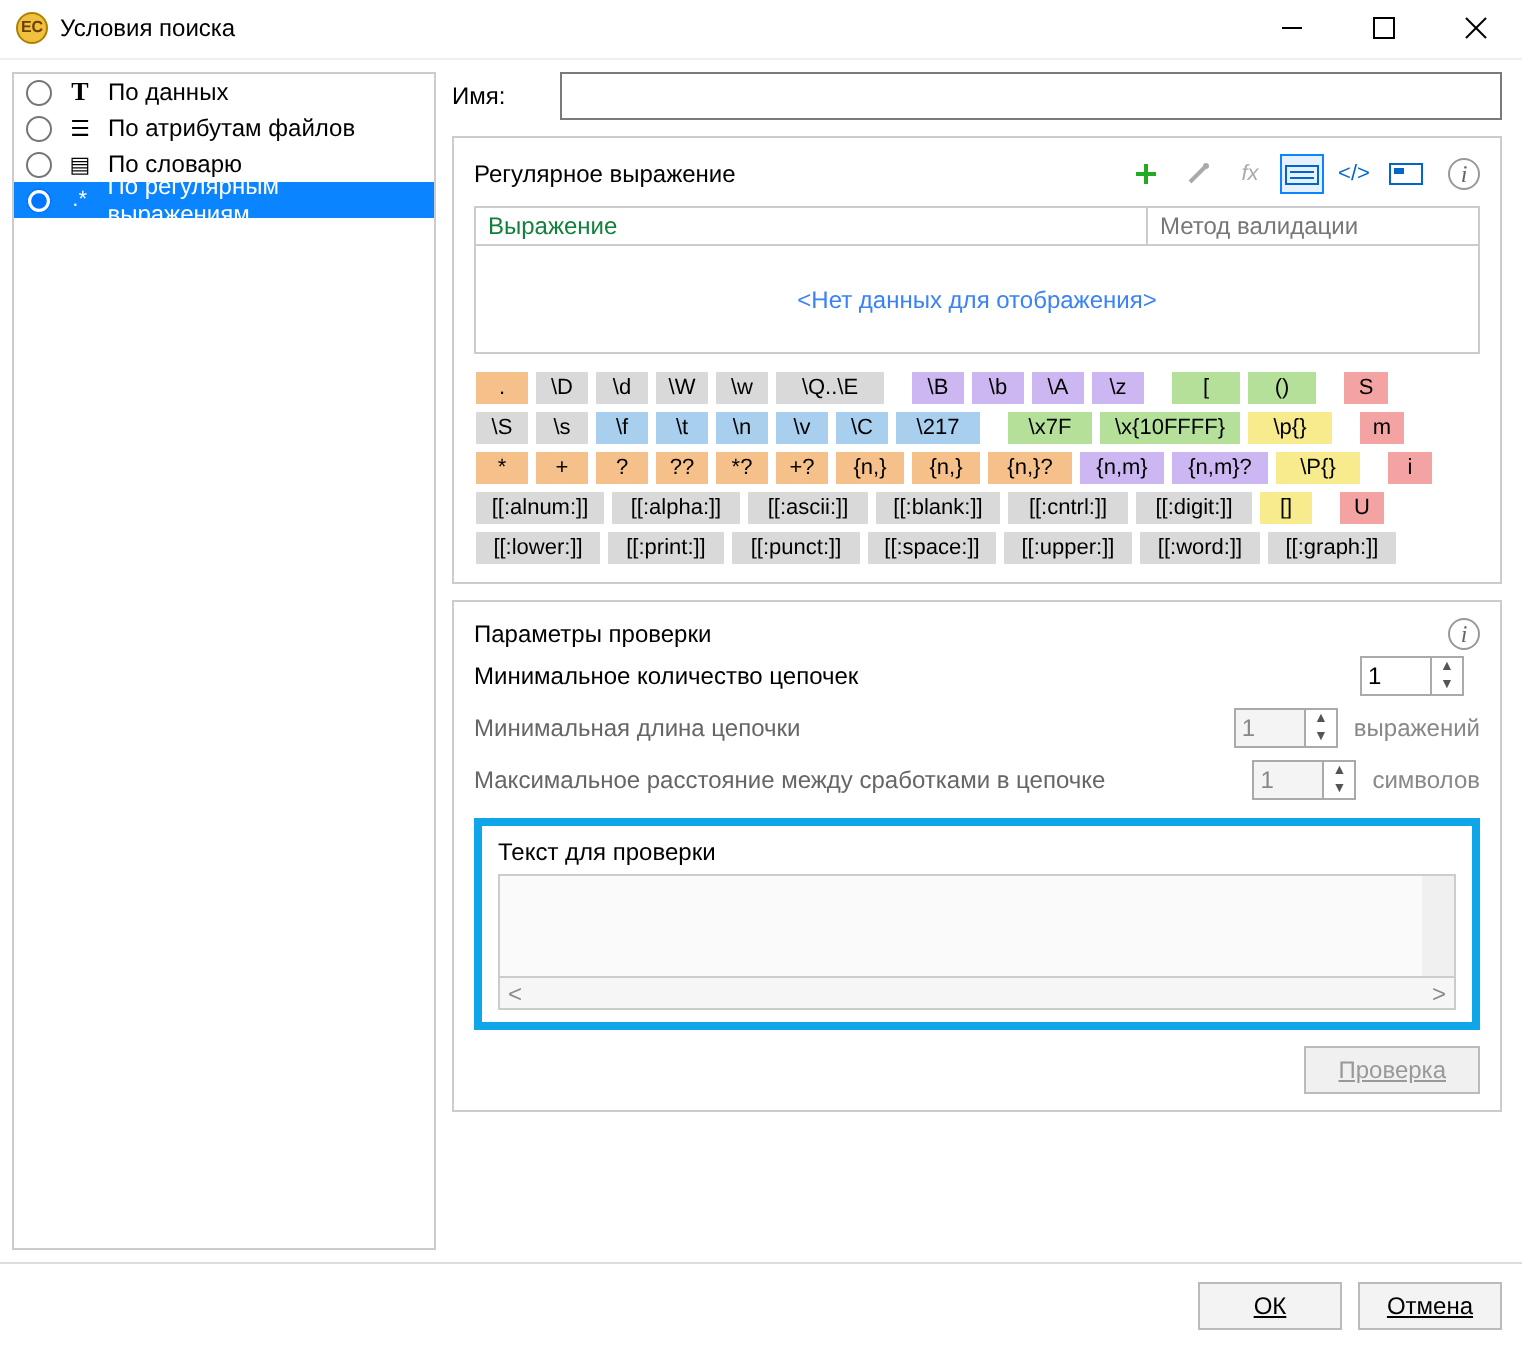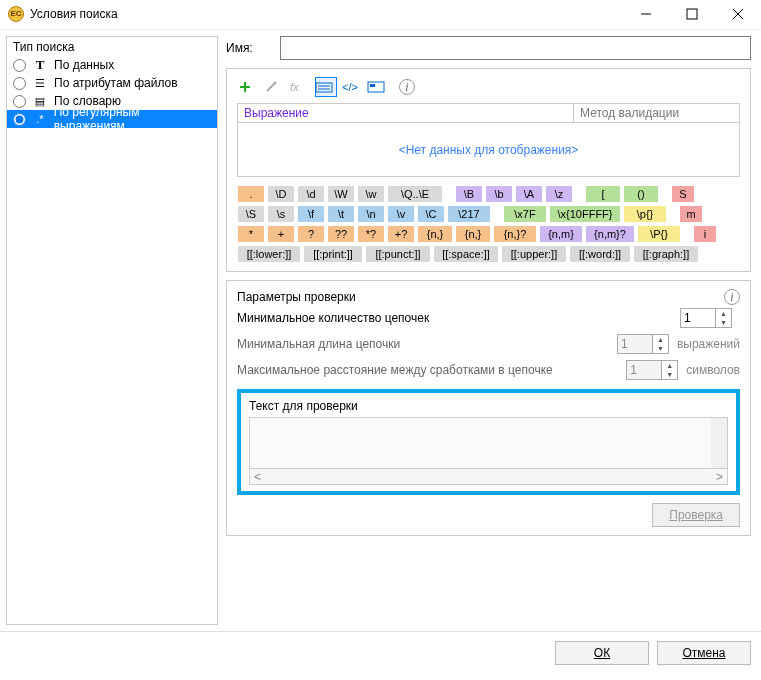--- a/index.html
+++ b/index.html
@@ -18,26 +18,26 @@
   .side-item.selected { background:#0a84ff; color:#fff; }
   .side-icon { width:16px; display:inline-flex; justify-content:center; }
   .main { flex:1; padding:6px 10px 6px 4px; display:flex; flex-direction:column; gap:8px; }
   .row-name { display:flex; align-items:center; gap:10px; }
   .row-name label { width:44px; }
   .row-name input { flex:1; height:24px; border:1px solid #7a7a7a; padding:2px 4px; }
   .panel { border:1px solid #ccc; padding:8px 10px; }
   .panel-head { display:flex; align-items:center; }
   .panel-head .ptitle { flex:1; }
   .tool-btns { display:flex; gap:4px; align-items:center; }
-  .tool-btn { width:22px; height:20px; display:flex; align-items:center; border:1px solid transparent; }
+  .tool-btn { width:22px; height:20px; display:flex; align-items:center; justify-content:center; border:1px solid transparent; }
   .tool-btn.active { border:1px solid #0a84ff; background:#e6f0ff; }
   .info-icon { margin-left:10px; color:#666; border:1px solid #999; border-radius:50%; width:16px; height:16px; display:flex; align-items:center; justify-content:center; font-family:Georgia,serif; font-style:italic; }
   .expr-grid { border:1px solid #ccc; margin-top:6px; height:74px; display:flex; flex-direction:column; }
   .expr-head { display:flex; border-bottom:1px solid #ccc; background:#fff; }
-  .expr-head .colA { width:336px; padding:2px 6px; color:#6d28d9; border-right:1px solid #ccc;}
+  .expr-head .colA { width:336px; padding:2px 6px; color:#15803d; border-right:1px solid #ccc;}
   .expr-head .colB { flex:1; padding:2px 6px; color:#777;}
   .expr-empty { flex:1; display:flex; align-items:center; justify-content:center; color:#3b82f6;}
   .tokens { margin-top:8px; display:flex; flex-direction:column; gap:2px; }
   .trow { display:flex; gap:2px; }
   .tok { height:18px; line-height:17px; text-align:center; border:1px solid #fff; font-size:11px; }
   .c-or{background:#f5c08a} .c-gy{background:#d9d9d9} .c-pu{background:#cdb7f2} .c-gr{background:#b4e09a} .c-ye{background:#f7eb8e} .c-rd{background:#f4a3a3}
   .c-bl{background:#a8d0ee}
   .params .prow { display:flex; align-items:center; height:26px; }
   .params .plabel { flex:1; color:#666;}
   .params .plabel.active { color:#000; }
@@ -49,21 +49,21 @@
   .punit { margin-left:8px; color:#222;}
   .punit.dis{color:#888;}
   .test-area { border:4px solid #0ea5e9; padding:6px 8px; margin-top:6px; }
   .test-box { border:1px solid #ccc; height:52px; margin-top:4px; position:relative; background:#fafafa;}
   .test-box .scrollbar-v { position:absolute; right:0; top:0; width:16px; height:100%; background:#f0f0f0;}
   .test-scroll-h { height:16px; border:1px solid #ccc; border-top:none; background:#f6f6f6; display:flex; justify-content:space-between; padding:0 4px; color:#888; font-size:10px; align-items:center;}
   .panel-foot { display:flex; justify-content:flex-end; margin-top:8px;}
   .btn { height:24px; padding:0 16px; border:1px solid #bbb; background:#f3f3f3; display:flex; align-items:center;text-decoration:underline; }
   .btn.disabled { color:#999; background:#f0f0f0; }
   .footer { height:42px; border-top:1px solid #ddd; display:flex; justify-content:flex-end; align-items:center; padding:0 10px; gap:8px;}
-  .footer .btn { width:94px; justify-content:center; }
+  .footer .btn { width:72px; justify-content:center; }
   svg { overflow:visible; }
 </style>
 </head>
 <body>
 
 <div class="titlebar">
   <div class="app-icon">EC</div>
   <div class="title">Условия поиска</div>
   <div class="win-btns">
     <div class="win-btn">
@@ -81,21 +81,20 @@
           <line x1="0" y1="0" x2="10" y2="10" stroke="#000"></line>
           <line x1="10" y1="0" x2="0" y2="10" stroke="#000"></line>
         </svg>
       </div>
   </div>
 </div>
 
 <div class="body">
 
   <div class="sidebar">
-    <div class="side-title">Тип поиска</div>
     <div id="side-items">
         <div class="side-item">
           <input type="radio" style="">
     <span class="side-icon">
             <b style="font-family:Georgia;font-size:13px">T</b>
           </span>
     <span>По данных</span>
         </div>
         <div class="side-item">
           <input type="radio" style="">
@@ -122,20 +121,21 @@
   </div>
 
   <div class="main">
     <div class="row-name">
       <label>Имя:</label>
       <input type="text" value="" style="">
     </div>
 
     <div class="panel">
       <div class="panel-head">
+        <div class="ptitle">Регулярное выражение</div>
         <div class="tool-btns" id="regex-tools">
             <div class="tool-btn">
               <svg width="14" height="14">
                 <line x1="7" y1="2" x2="7" y2="12" stroke="#2a2" stroke-width="2"></line>
                 <line x1="2" y1="7" x2="12" y2="7" stroke="#2a2" stroke-width="2"></line>
               </svg>
             </div>
             <div class="tool-btn">
               <svg width="14" height="14">
                 <line x1="3" y1="11" x2="11" y2="3" stroke="#aaa" stroke-width="2"></line>
@@ -217,20 +217,31 @@
             <div class="tok c-or" style="width: 36px;">{n,}</div>
             <div class="tok c-or" style="width: 36px;">{n,}</div>
             <div class="tok c-or" style="width: 44px;">{n,}?</div>
             <div class="tok c-pu" style="width: 44px;">{n,m}</div>
             <div class="tok c-pu" style="width: 50px;">{n,m}?</div>
             <div class="tok c-ye" style="width: 44px;">\P{}</div>
             <div style="width: 8px;"></div>
             <div class="tok c-rd" style="width: 24px;">i</div>
           </div>
           <div class="trow">
+            <div class="tok c-gy" style="width: 66px;">[[:alnum:]]</div>
+            <div class="tok c-gy" style="width: 66px;">[[:alpha:]]</div>
+            <div class="tok c-gy" style="width: 62px;">[[:ascii:]]</div>
+            <div class="tok c-gy" style="width: 64px;">[[:blank:]]</div>
+            <div class="tok c-gy" style="width: 62px;">[[:cntrl:]]</div>
+            <div class="tok c-gy" style="width: 60px;">[[:digit:]]</div>
+            <div class="tok c-ye" style="width: 28px;">[]</div>
+            <div style="width: 8px;"></div>
+            <div class="tok c-rd" style="width: 24px;">U</div>
+          </div>
+          <div class="trow">
             <div class="tok c-gy" style="width: 64px;">[[:lower:]]</div>
             <div class="tok c-gy" style="width: 60px;">[[:print:]]</div>
             <div class="tok c-gy" style="width: 66px;">[[:punct:]]</div>
             <div class="tok c-gy" style="width: 66px;">[[:space:]]</div>
             <div class="tok c-gy" style="width: 66px;">[[:upper:]]</div>
             <div class="tok c-gy" style="width: 62px;">[[:word:]]</div>
             <div class="tok c-gy" style="width: 66px;">[[:graph:]]</div>
           </div>
         </div>
     </div>

